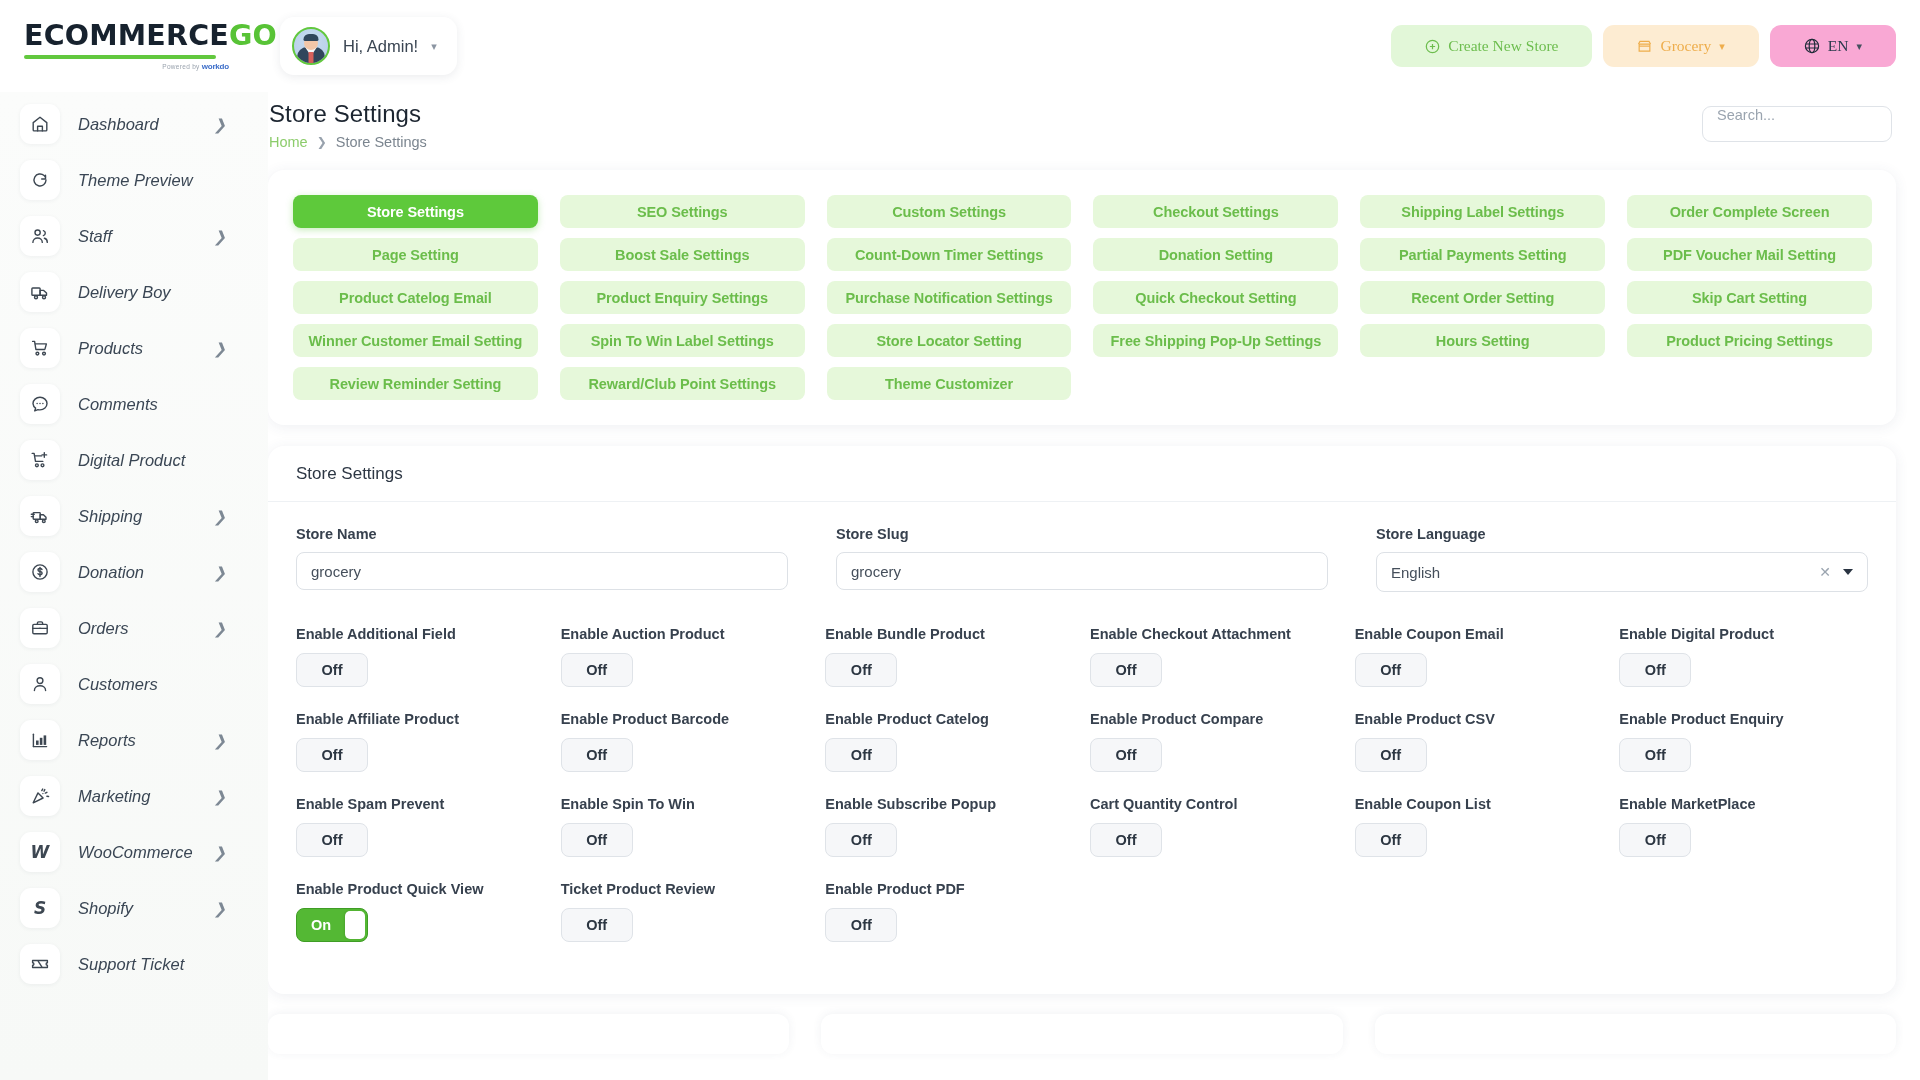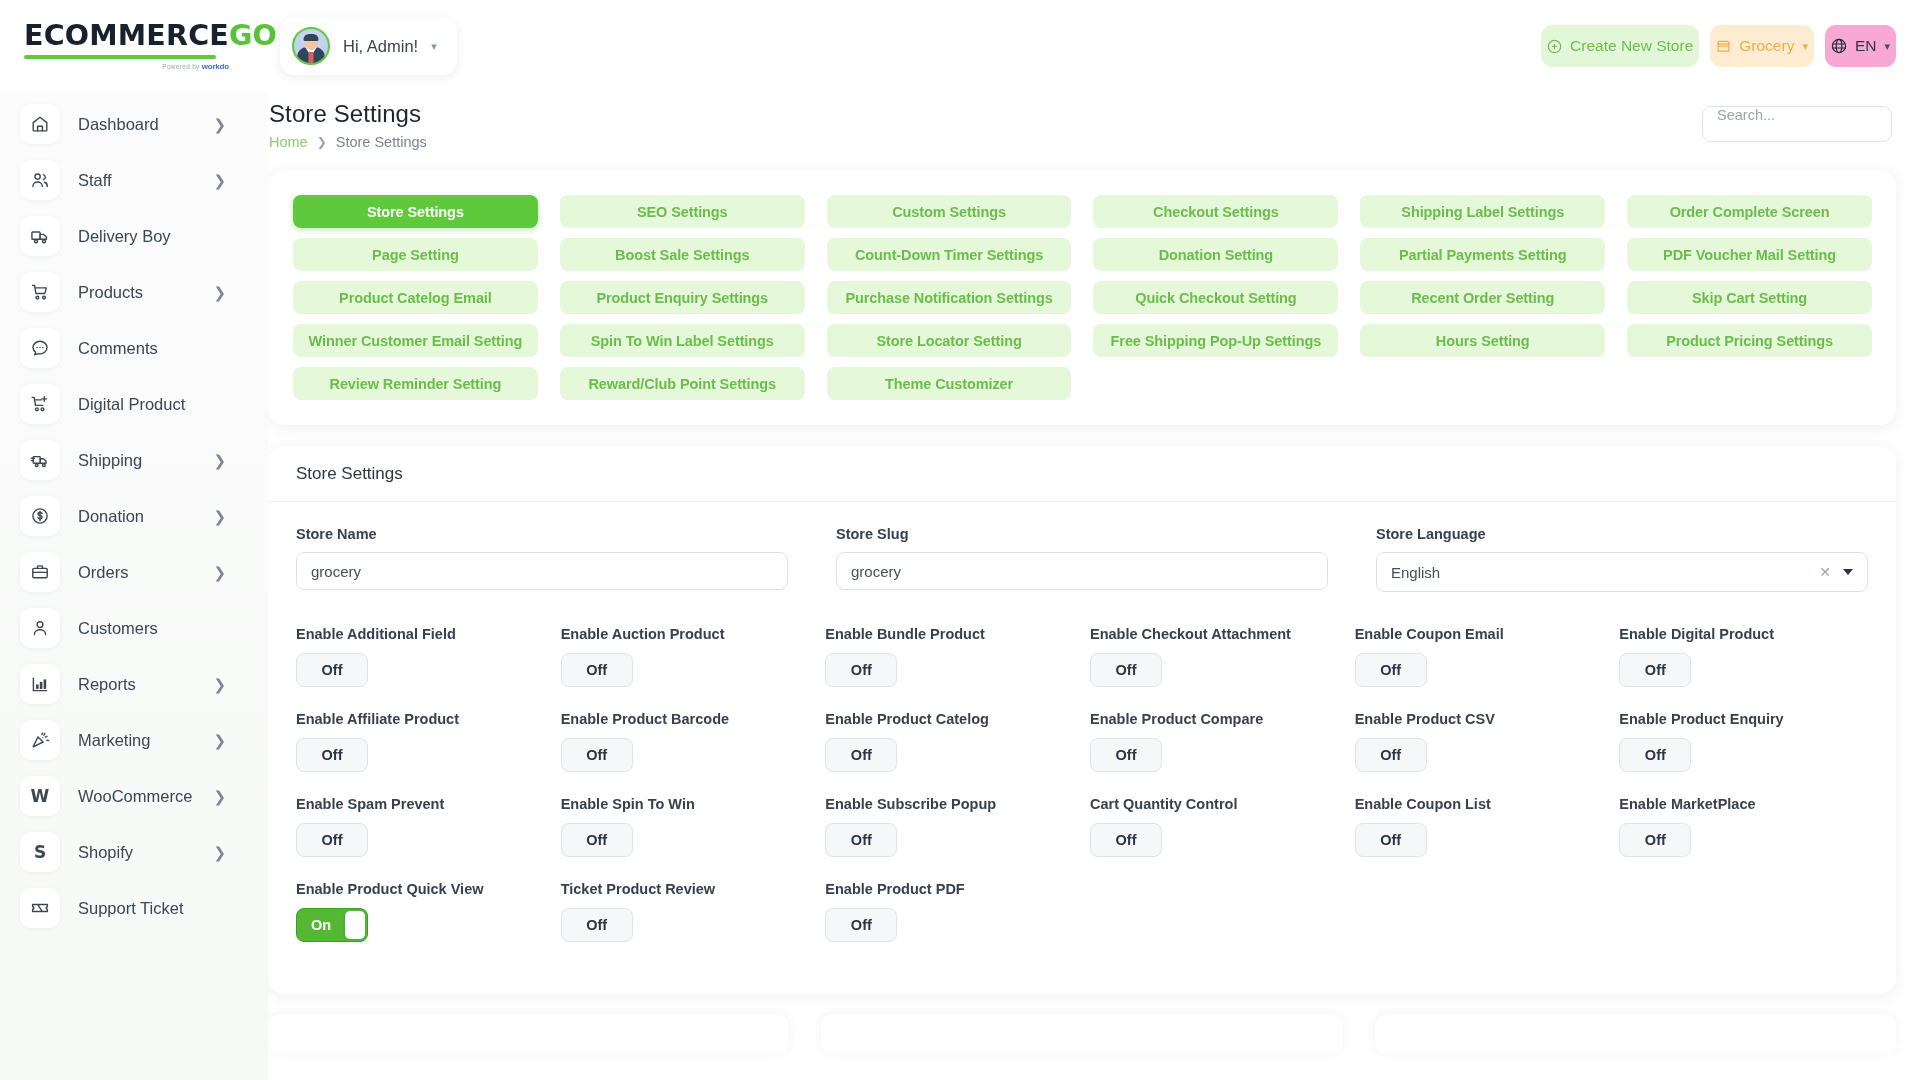--- a/index.html
+++ b/index.html
@@ -81,24 +81,24 @@
     clip-path: polygon(0 0, 100% 0, 50% 100%);
   }
   .user-name { font-size: 16.5px; color: #3a4552; font-weight: 400; white-space: nowrap; }
   .caret-sm { color: #8b95a2; font-size: 11px; line-height: 1; }
 
   .topbar-spacer { flex: 1 1 auto; }
 
   .top-actions { display: flex; align-items: center; gap: 11px; padding-right: 24px; }
   .pill {
     display: inline-flex; align-items: center; gap: 8px;
-    height: 42px; padding: 0 6px; border-radius: 11px;
+    height: 42px; padding: 0 34px; border-radius: 11px;
     font-size: 15.5px; white-space: nowrap; cursor: pointer;
     border: none;
-    font-family: Liberation Sans, sans-serif;
+    font-family: Liberation Serif, serif;
   }
   .pill-green { background: #e2f7d8; color: #6dbd4e; }
   .pill-orange { background: #fdecd2; color: #eead4b; }
   .pill-blue { background: #f9a8d4; color: #2a3a4c; }
   .pill svg { display: block; }
 
   
   .body-row { flex: 1 1 auto; display: flex; min-height: 0; position: relative; }
 
   
@@ -106,21 +106,21 @@
     width: 268px; flex: 0 0 268px;
     background: linear-gradient(180deg,#fbfcfb 0%, #f7f9f7 100%);
     padding: 4px 0 0 0;
     position: relative; overflow: hidden;
   }
   .nav-list { display: flex; flex-direction: column; }
   .nav-item {
     display: flex; align-items: center;
     height: 56px; margin: 0 28px 0 12px;
     padding: 0 14px 0 8px;
-    border-radius: 12px; cursor: pointer; position: relative;
+    border-radius: 12px; cursor: pointer; position: relative; font-style: italic;
   }
   .nav-item .ico-box {
     width: 40px; height: 40px; flex: 0 0 40px;
     border-radius: 11px; background: #ffffff;
     display: flex; align-items: center; justify-content: center;
     box-shadow: 0 1px 4px rgba(40,50,70,.06);
     color: #3d4752;
   }
   .nav-item .ico-box svg { display: block; }
   .nav-item .ico-letter { font-size: 17px; font-weight: 600; color: #3d4752; font-family: "DejaVu Sans", sans-serif; }
@@ -330,20 +330,29 @@
       <div class="nav-list" id="nav-list">
           <div class="nav-item">
             <span class="ico-box">
               <svg width="20" height="20" viewBox="0 0 20 20" fill="none" stroke="currentColor" stroke-width="1.4" stroke-linecap="round" stroke-linejoin="round">
                 <path d="M3.2 8.6 10 3.3l6.8 5.3V16a.9.9 0 0 1-.9.9H4.1a.9.9 0 0 1-.9-.9z"></path>
                 <path d="M7.6 16.9v-4.6h4.8v4.6"></path>
               </svg>
             </span>
             <span class="nav-label">Dashboard</span>
             <span class="nav-chev">❯</span>
+          </div>
+          <div class="nav-item">
+            <span class="ico-box">
+              <svg width="20" height="20" viewBox="0 0 20 20" fill="none" stroke="currentColor" stroke-width="1.4" stroke-linecap="round" stroke-linejoin="round">
+                <path d="M15.5 5.2V9h-3.8"></path>
+                <path d="M16 10a6 6 0 1 1-1.9-4.4L15.5 7"></path>
+              </svg>
+            </span>
+            <span class="nav-label">Theme Preview</span>
           </div>
           <div class="nav-item">
             <span class="ico-box">
               <svg width="20" height="20" viewBox="0 0 20 20" fill="none" stroke="currentColor" stroke-width="1.4" stroke-linecap="round" stroke-linejoin="round">
                 <circle cx="7.6" cy="6.6" r="2.6"></circle>
                 <path d="M2.9 16.4c0-2.6 2.1-4.4 4.7-4.4s4.7 1.8 4.7 4.4"></path>
                 <path d="M13.4 4.6a2.6 2.6 0 0 1 0 5"></path>
                 <path d="M14.4 12.3c1.7.4 2.9 1.9 2.9 4.1"></path>
               </svg>
             </span>

